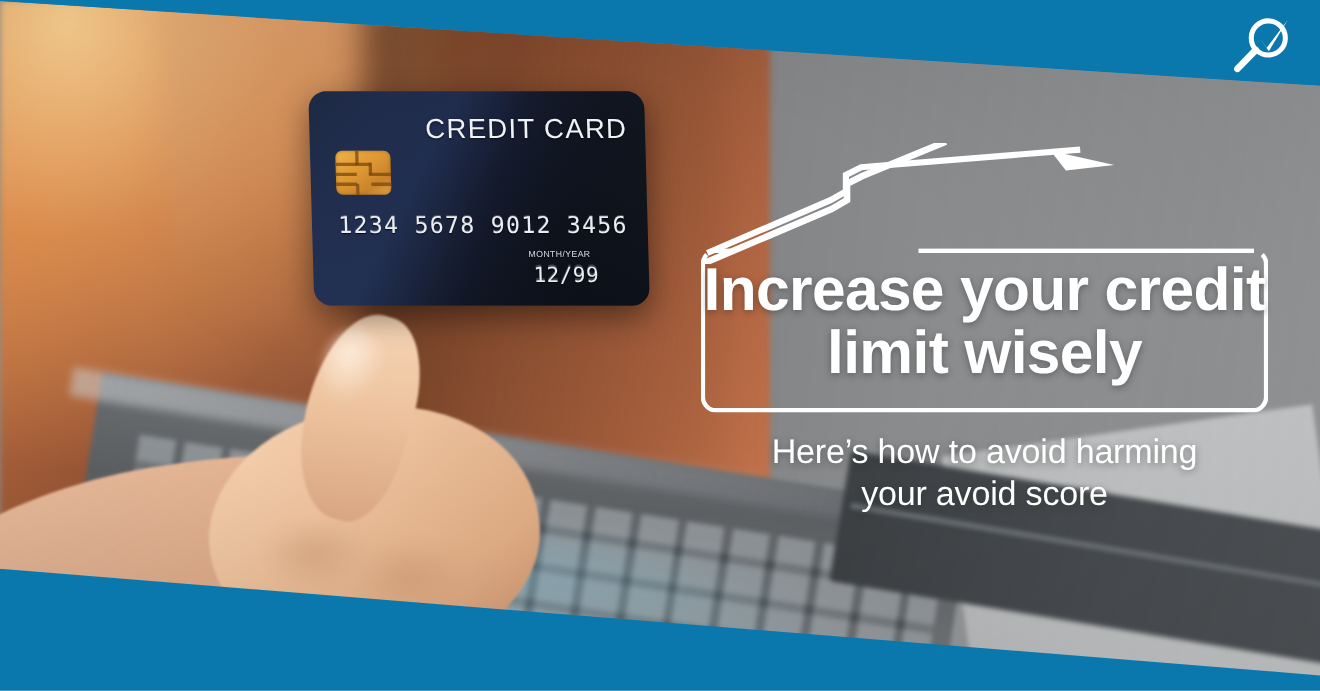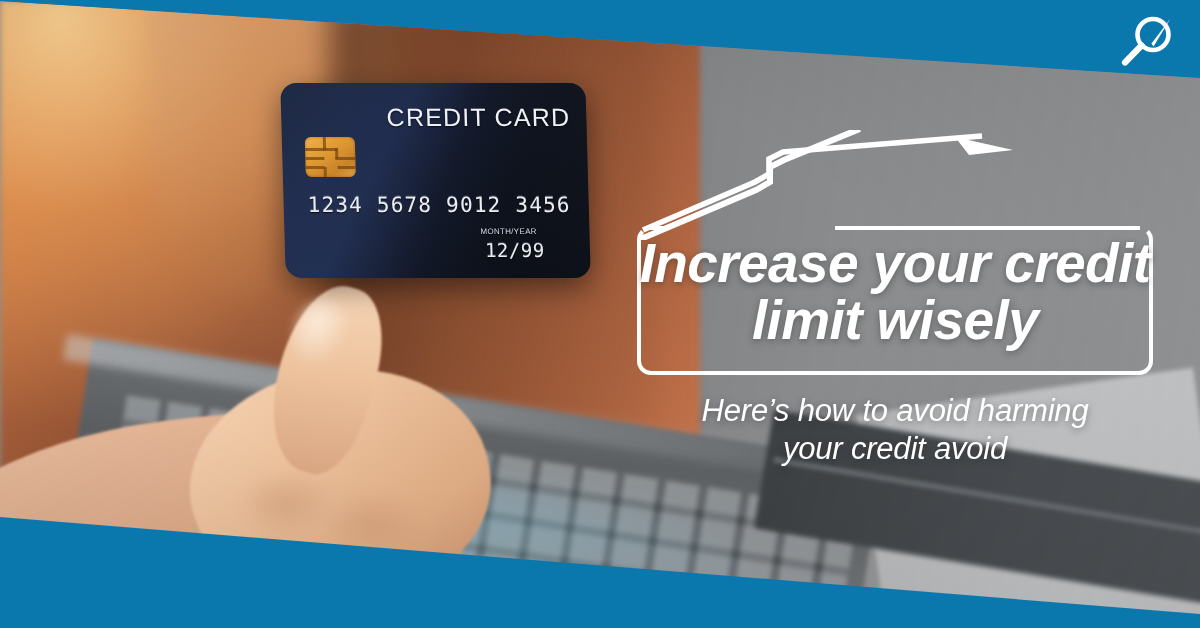--- a/index.html
+++ b/index.html
@@ -372,37 +372,35 @@
   .headline {
     position: absolute;
     left: 637px;
     top: 236px;
     width: 516px;
     text-align: center;
     color: #ffffff;
     font-size: 55px;
     line-height: .99;
     font-weight: bold;
-    font-style: italic;
     letter-spacing: -.6px;
     text-shadow: 0 2px 7px rgba(40,40,40,.45);
   }
   .headline span { display: block; }
   .headline .l2 { margin-top: 3px; text-align: center; }
 
   .subhead {
     position: absolute;
     left: 637px;
     top: 392px;
     width: 516px;
     text-align: center;
     color: #ffffff;
     font-size: 31px;
     line-height: 1.22;
-    font-style: italic;
     font-weight: 500;
     letter-spacing: -.2px;
     text-shadow: 0 2px 7px rgba(40,40,40,.45);
   }
   .subhead span { display: block; }
 
   
   .arrow {
     position: absolute;
     left: 637px;
@@ -500,16 +498,16 @@
   <div class="hb-top-left"></div>
   <div class="hb-top-right"></div>
 
   <div class="headline">
     <span class="l1">Increase your credit</span>
     <span class="l2">limit wisely</span>
   </div>
 
   <div class="subhead">
     <span>Here’s how to avoid harming</span>
-    <span>your credit avoid</span>
+    <span>your avoid score</span>
   </div>
 
 </div>
 
 </body></html>

